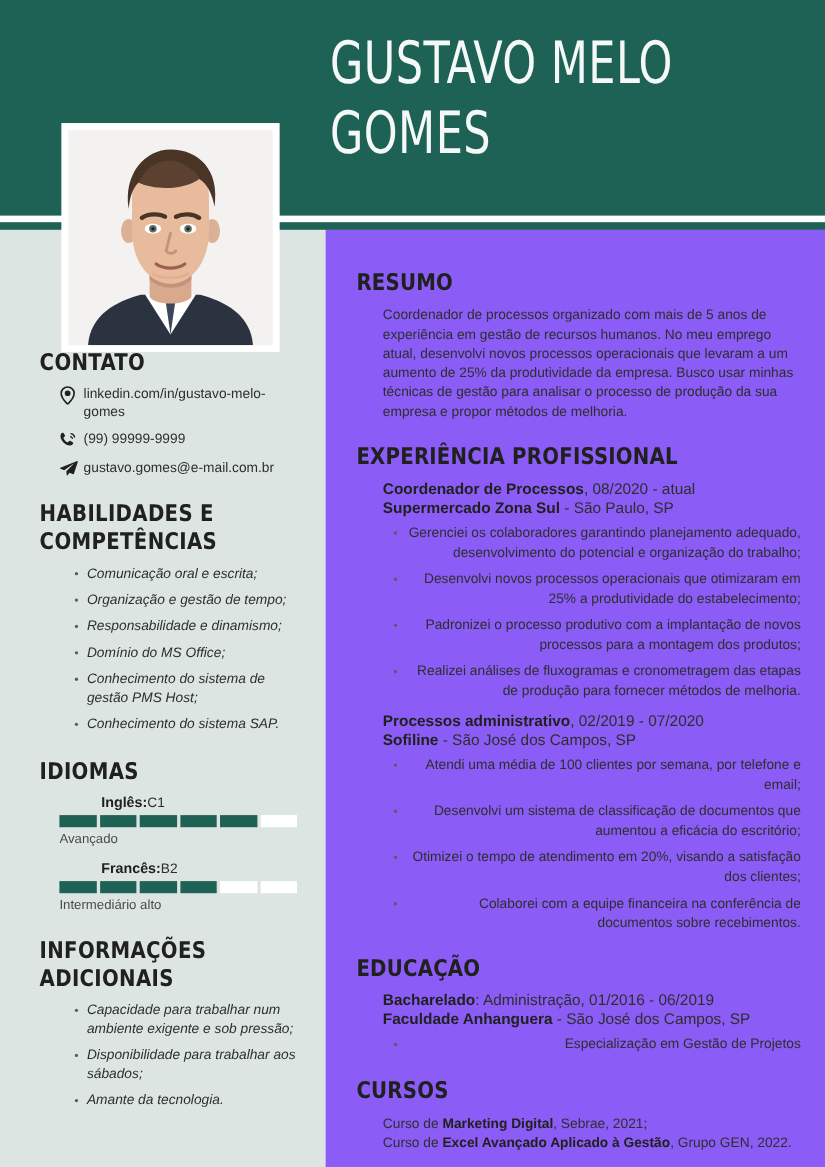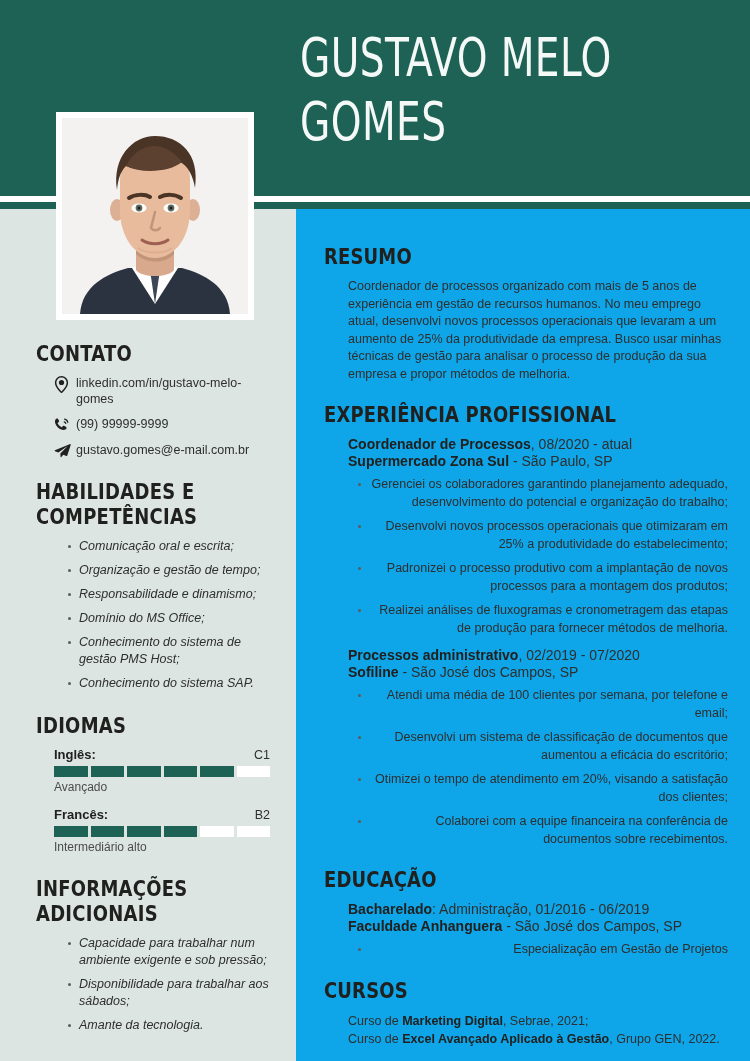--- a/index.html
+++ b/index.html
@@ -80,30 +80,30 @@
     height: 852px;
     background: #dde5e3;
     box-sizing: border-box;
   }
   .main {
     position: absolute;
     left: 296px;
     top: 209px;
     width: 454px;
     height: 852px;
-    background: #0ea5e9;
+    background: #8b5cf6;
     box-sizing: border-box;
     padding: 36px 22px 0 28px;
   }
 
   
   .side-content {
     position: absolute;
     left: 0;
-    top: 133px;
+    top: 108px;
     width: 296px;
     padding: 0 26px 0 36px;
     box-sizing: border-box;
   }
   .side-h {
     font-family: "Liberation Sans Narrow", "DejaVu Sans Condensed", "Liberation Sans", sans-serif;
     font-size: 21px;
     font-weight: 700;
     color: #20211f;
     letter-spacing: 0.3px;
@@ -154,23 +154,23 @@
     width: 3px;
     height: 3px;
     border-radius: 50%;
     background: #5a5c5b;
   }
 
   
   .lang-item { padding-left: 18px; margin-bottom: 12px; }
   .lang-top {
     display: flex;
-    justify-content: space-between;
     align-items: baseline;
     margin-bottom: 4px;
+    margin-left: 38px;
   }
   .lang-name {
     font-size: 13px;
     font-weight: 700;
     color: #20211f;
   }
   .lang-level {
     font-size: 12.5px;
     color: #2d2f2e;
   }

